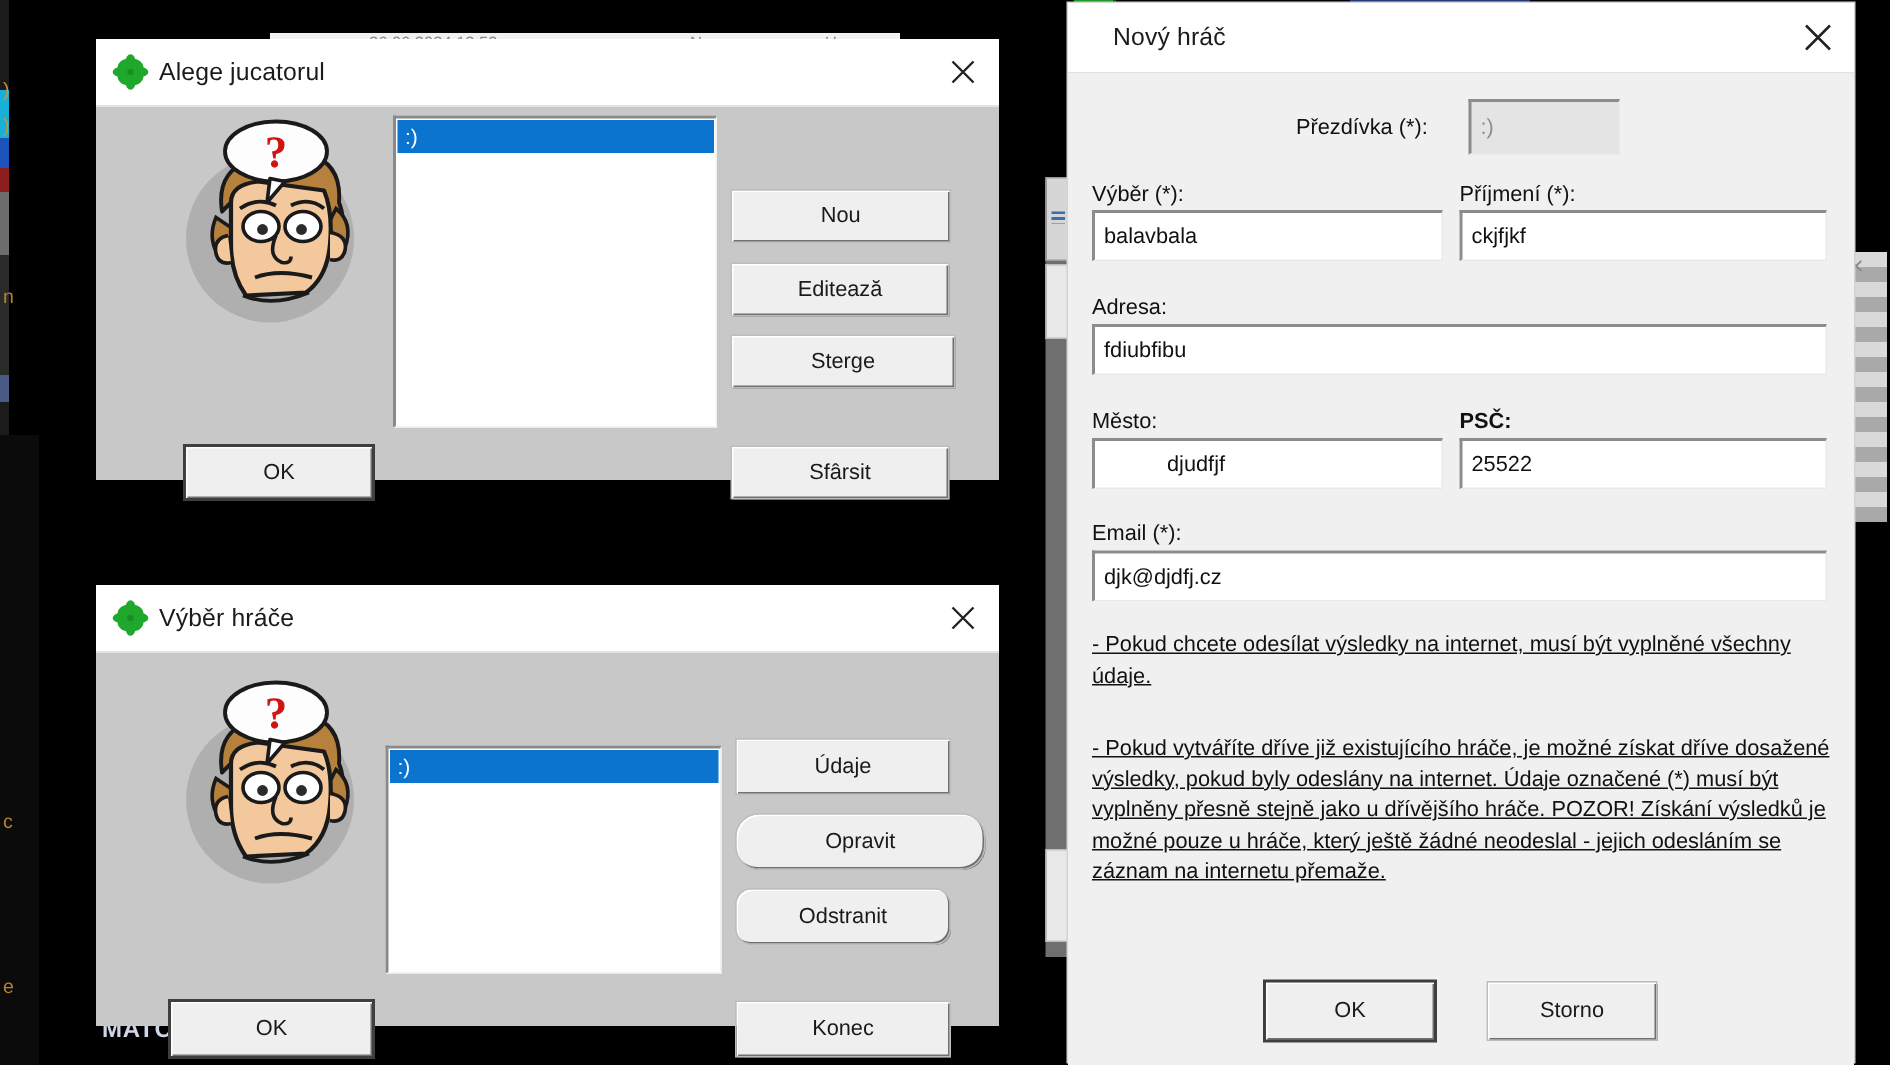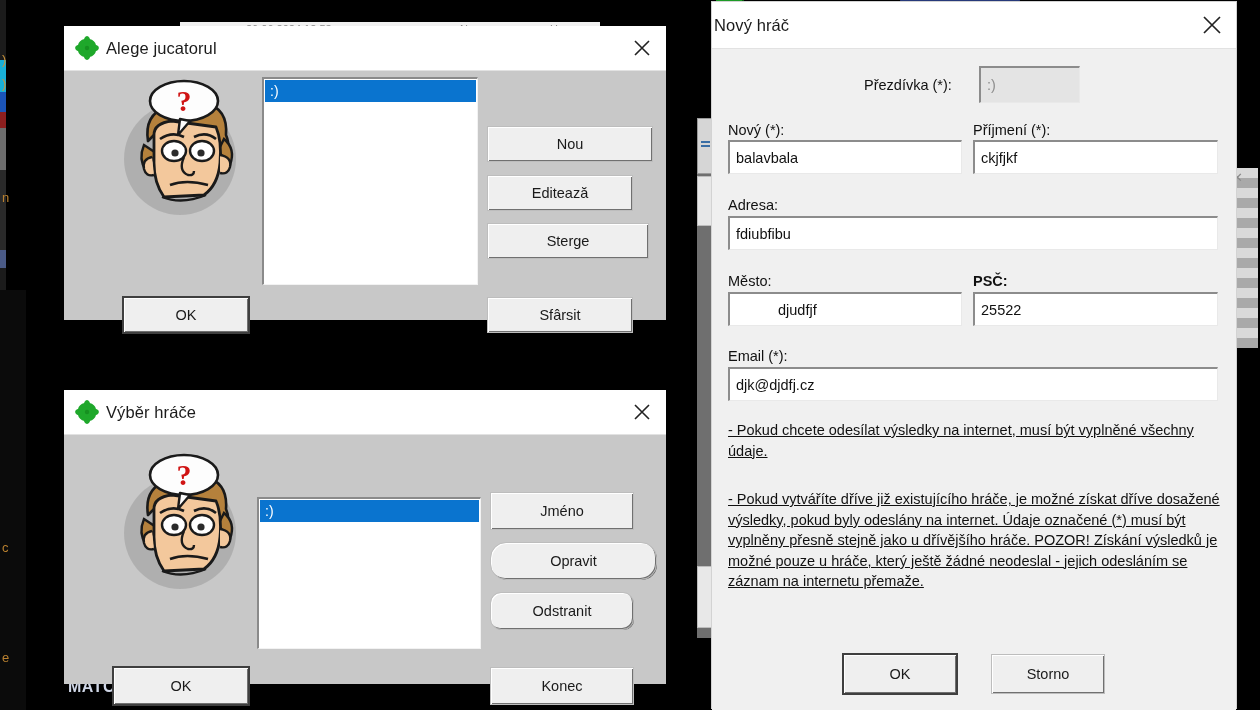--- a/index.html
+++ b/index.html
@@ -375,23 +375,23 @@
           <path d="M60 40 L58 56 L70 42 Z" fill="#fdfdfd" stroke="#1a1a1a" stroke-width="2.4" stroke-linejoin="round"></path>
           <text x="64" y="32" font-family="Liberation Serif, serif" font-size="30" font-weight="bold" text-anchor="middle" fill="#d01414">?</text>
         </g>
       </svg>
     </span>
 
     <div class="listbox" style="left:198px; top:6px; width:216px; height:208px;">
       <div class="item selected">:)</div>
     </div>
 
-    <div class="btn" style="left:424px; top:56px; width:164px; height:34px;">Nou</div>
+    <div class="btn" style="left:424px; top:56px; width:145px; height:34px;">Nou</div>
     <div class="btn" style="left:424px; top:105px; width:144px; height:34px;">Editează</div>
-    <div class="btn" style="left:424px; top:153px; width:160px; height:34px;">Sterge</div>
+    <div class="btn" style="left:424px; top:153px; width:148px; height:34px;">Sterge</div>
     <div class="btn" style="left:424px; top:227px; width:144px; height:34px;">Sfârsit</div>
     <div class="btn focused" style="left:60px; top:227px; width:124px; height:34px;">OK</div>
   </div>
 </div>
 
 <div class="dialog" id="dlg-czech" style="left:64px; top:390px; width:602px; height:294px;">
   <div class="titlebar">
     <span class="tb-icon">
       <svg width="26" height="26" viewBox="0 0 26 26">
         <g fill="#1fa82b">
@@ -442,43 +442,43 @@
           <path d="M60 40 L58 56 L70 42 Z" fill="#fdfdfd" stroke="#1a1a1a" stroke-width="2.4" stroke-linejoin="round"></path>
           <text x="64" y="32" font-family="Liberation Serif, serif" font-size="30" font-weight="bold" text-anchor="middle" fill="#d01414">?</text>
         </g>
       </svg>
     </span>
 
     <div class="listbox" style="left:193px; top:62px; width:224px; height:152px;">
       <div class="item selected">:)</div>
     </div>
 
-    <div class="btn" style="left:427px; top:58px; width:142px; height:36px;">Jméno</div>
+    <div class="btn" style="left:427px; top:58px; width:142px; height:36px;">Údaje</div>
     <div class="btn" style="left:427px; top:108px; width:165px; height:36px;border-radius:15px;">Opravit</div>
     <div class="btn" style="left:427px; top:158px; width:142px; height:36px;border-radius:10px;">Odstranit</div>
     <div class="btn" style="left:427px; top:233px; width:142px; height:36px;">Konec</div>
     <div class="btn focused" style="left:50px; top:233px; width:134px; height:36px;">OK</div>
   </div>
 </div>
 
 <div class="dialog" id="dlg-new-player">
   <div class="titlebar" style="height:46px;">
-    <span class="tb-title" style="margin-left:2px;">Nový hráč</span>
+    <span class="tb-title" style="margin-left:30px;">Nový hráč</span>
     <span class="tb-close">
       <svg width="22" height="22" viewBox="0 0 22 22">
         <path d="M3 3 L19 19 M19 3 L3 19" stroke="#222" stroke-width="1.7" fill="none"></path>
       </svg>
     </span>
   </div>
   <div class="dialog-body">
 
     <span class="field-label" style="left:152px; top:28px;">Přezdívka (*):</span>
     <div class="textinput disabled" style="left:267px; top:17px; width:101px; height:37px;">:)</div>
 
-    <span class="field-label" style="left:16px; top:73px;">Nový (*):</span>
+    <span class="field-label" style="left:16px; top:73px;">Výběr (*):</span>
     <div class="textinput" style="left:16px; top:91px; width:234px; height:34px;">balavbala</div>
 
     <span class="field-label" style="left:261px; top:73px;">Příjmení (*):</span>
     <div class="textinput" style="left:261px; top:91px; width:245px; height:34px;">ckjfjkf</div>
 
     <span class="field-label" style="left:16px; top:148px;">Adresa:</span>
     <div class="textinput" style="left:16px; top:167px; width:490px; height:34px;">fdiubfibu</div>
 
     <span class="field-label" style="left:16px; top:224px;">Město:</span>
     <div class="textinput" style="left:16px; top:243px; width:234px; height:34px;padding-left:48px;">djudfjf</div>

